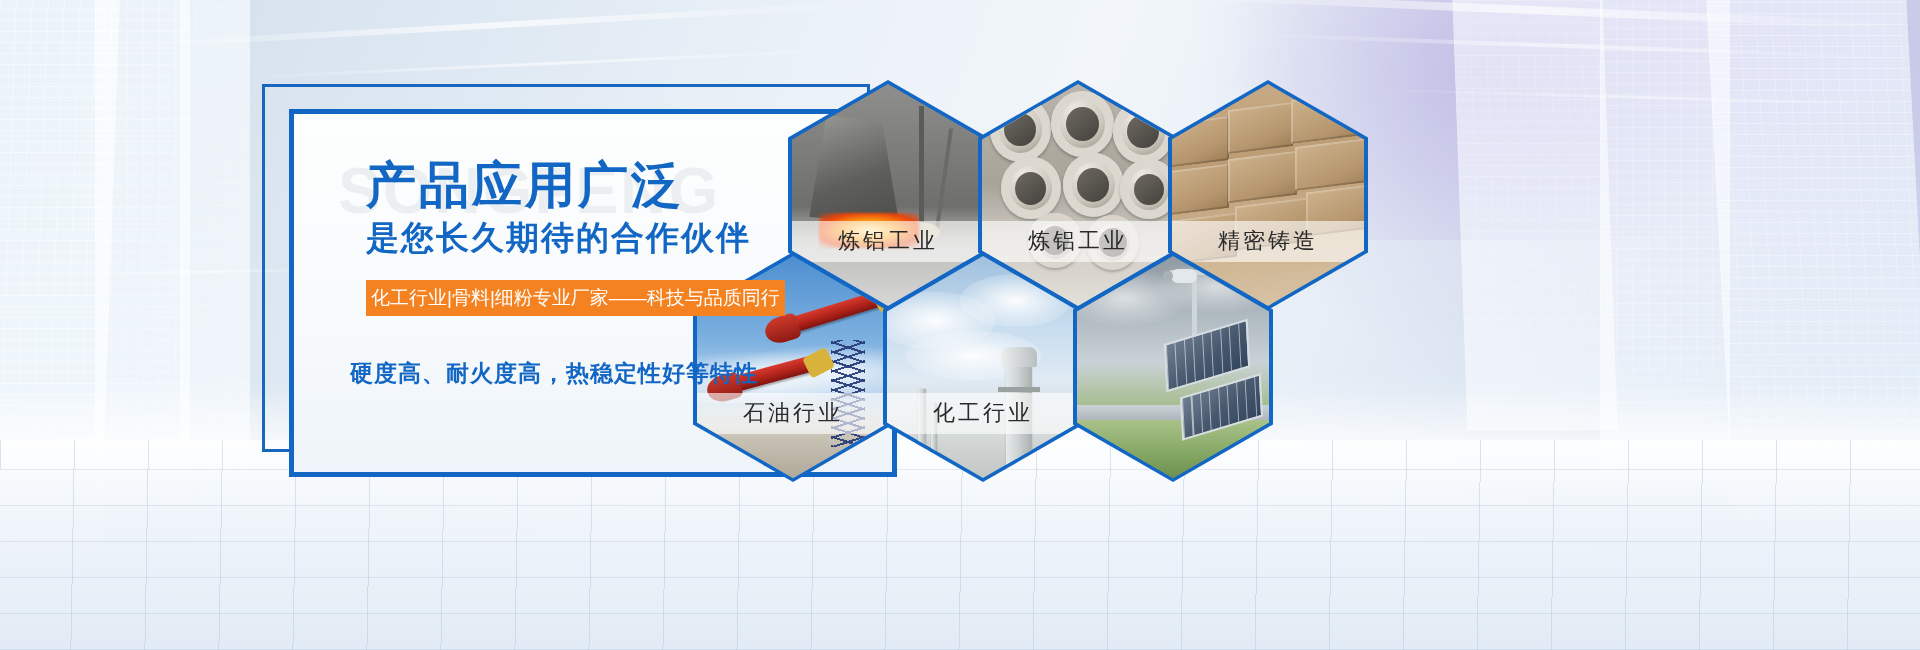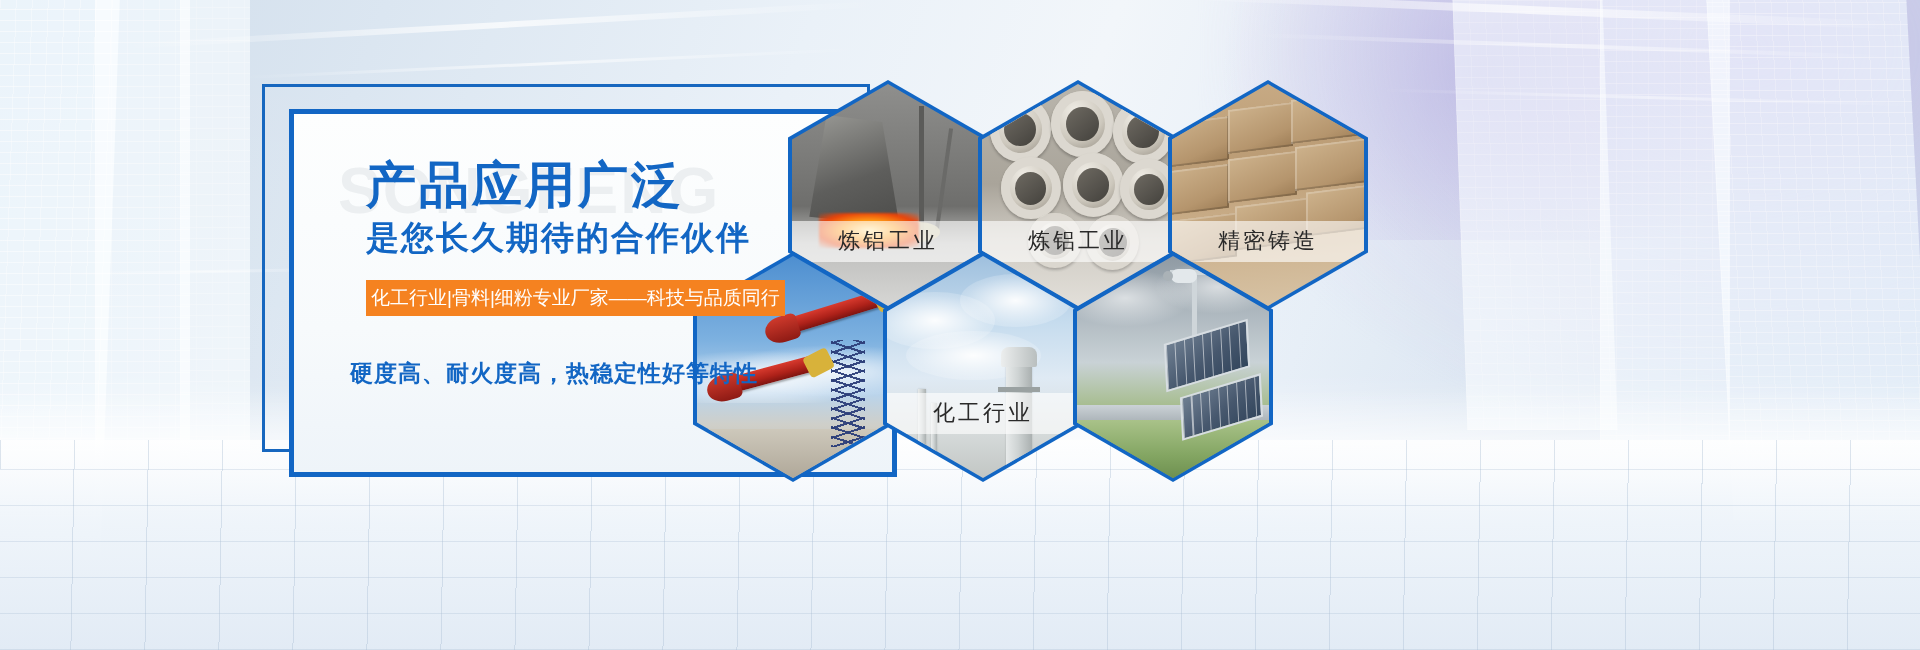--- a/index.html
+++ b/index.html
@@ -415,20 +415,21 @@
               <div class="beam"></div>
                 <div class="head"></div>
                 <div class="cw"></div>
             </div>
             <div class="pump pmp-b">
               <div class="beam"></div>
                 <div class="head"></div>
                 <div class="cw"></div>
             </div>
           </div>
+          <div class="caption">石油行业</div>
         </div>
       </div>
     </div>
 
     <div class="hex h5">
       <div class="clipbox">
         <div class="inner">
           <div class="photo ph-chem">
             <div class="cl cl1"></div>
             <div class="cl cl2"></div>

